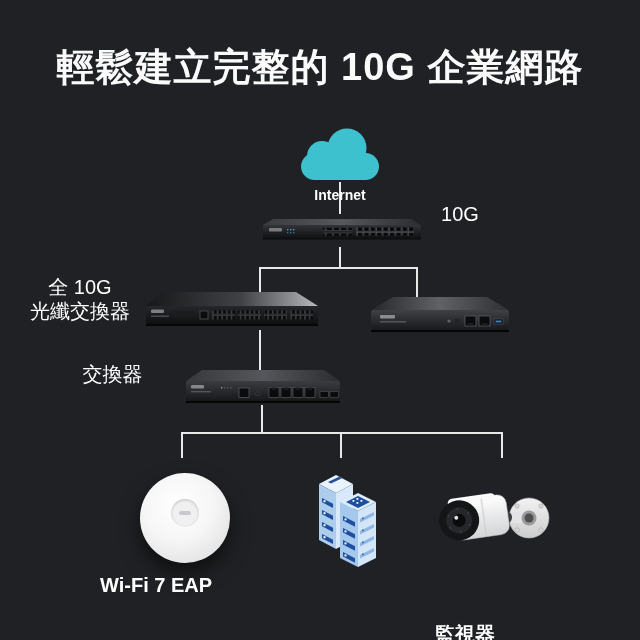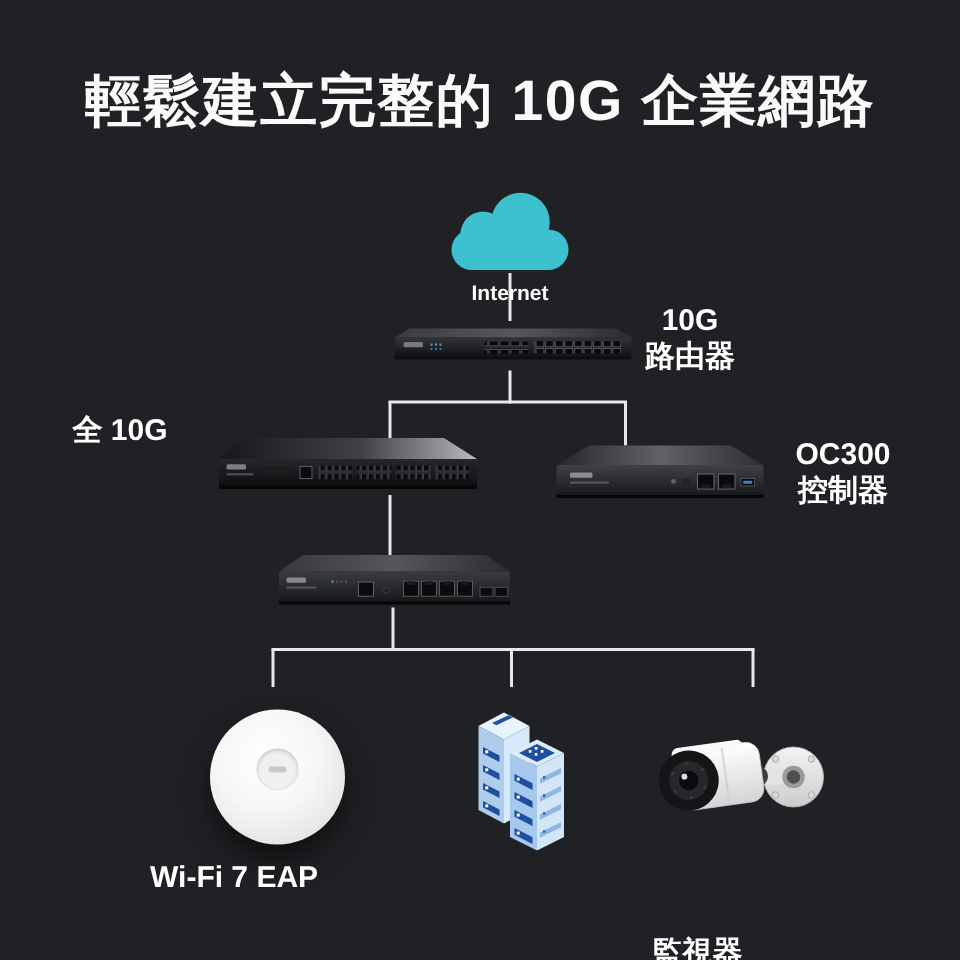--- a/index.html
+++ b/index.html
@@ -12,21 +12,21 @@
     font-family:"Liberation Sans","DejaVu Sans",sans-serif;
     overflow:hidden;position:relative;
   }
   .canvas{position:absolute;inset:0;width:640px;height:500px;}
   .title{
     position:absolute;top:42px;left:0;width:640px;text-align:center;
     font-size:38px;font-weight:800;color:var(--title-text);letter-spacing:1px;z-index:3;
   }
   .cline{position:absolute;background:var(--connector);z-index:1;}
   .node-label{
-    position:absolute;color:#ffffff;font-weight:700;text-align:center;z-index:3;
+    position:absolute;color:#ffffff;font-weight:400;text-align:center;z-index:3;
     font-size:20px;line-height:1.2;
   }
   .node-label span{display:block;}
   .bottom-label{
     position:absolute;top:574px;color:#ffffff;font-weight:700;text-align:left;
     font-size:20px;z-index:3;
   }
   .cloud-wrap{position:absolute;left:296px;top:126px;width:88px;height:60px;z-index:2;}
   .cloud-fill{fill:var(--cloud);}
   .cloud-label{
@@ -103,21 +103,20 @@
       <rect x="29" y="13" width="1.4" height="1.4" fill="#4a9fd8"></rect>
     <rect x="32" y="13" width="1.4" height="1.4" fill="#4a9fd8"></rect>
       <rect x="26" y="16" width="1.4" height="1.4" fill="#3d6f94"></rect>
     <rect x="29" y="16" width="1.4" height="1.4" fill="#3d6f94"></rect>
       <rect x="32" y="16" width="1.4" height="1.4" fill="#3d6f94"></rect>
     <rect x="62" y="11.8" width="29" height="8" fill="url(#prtSFP)"></rect>
     <rect x="95" y="11.5" width="58" height="8" fill="url(#prtRJ)"></rect>
   </svg>
   <div class="node-label" style="left:408px;top:202px;width:104px;">
     <span>10G</span>
-    <span>路由器</span>
   </div>
 
   <svg class="devsvg" style="left:144px;top:288px;" width="176" height="44" viewBox="0 0 176 44">
     <defs>
       <linearGradient id="fsTop" x1="0" y1="0" x2="1" y2="0">
         <stop offset="0" stop-color="#17181a"></stop>
           <stop offset="0.55" stop-color="#3f4144"></stop>
         <stop offset="0.85" stop-color="#8e9093"></stop>
           <stop offset="1" stop-color="#b9bbbd"></stop>
       </linearGradient>
@@ -136,20 +135,21 @@
     <rect x="7" y="27.5" width="18" height="1.4" fill="#4e5054"></rect>
     <rect x="30" y="23" width="20" height="6" fill="#1b1c1e"></rect>
     <rect x="56" y="23" width="8" height="8" fill="#0a0b0c" stroke="#5a5c60" stroke-width="0.7"></rect>
     <rect x="68" y="22.5" width="23" height="9" fill="url(#prtF)"></rect>
     <rect x="94" y="22.5" width="23" height="9" fill="url(#prtF)"></rect>
     <rect x="120" y="22.5" width="23" height="9" fill="url(#prtF)"></rect>
     <rect x="146" y="22.5" width="23" height="9" fill="url(#prtF)"></rect>
   </svg>
   <div class="node-label" style="left:12px;top:275px;width:136px;">
     <span>全 10G</span>
+    <span>光纖交換器</span>
   </div>
 
   <svg class="devsvg" style="left:370px;top:294px;" width="140" height="42" viewBox="0 0 140 42">
     <defs>
       <linearGradient id="ocTop" x1="0" y1="0" x2="1" y2="0">
         <stop offset="0" stop-color="#26272a"></stop>
           <stop offset="0.5" stop-color="#606266"></stop>
           <stop offset="1" stop-color="#2e2f32"></stop>
       </linearGradient>
       <linearGradient id="ocFront" x1="0" y1="0" x2="0" y2="1">
@@ -164,24 +164,20 @@
     <rect x="10" y="27" width="26" height="1.5" fill="#54565a"></rect>
     <circle cx="79" cy="27" r="1.6" fill="#606266"></circle>
     <rect x="85" y="25" width="5" height="4" fill="#222326"></rect>
     <rect x="95" y="22" width="11" height="10" fill="#0a0b0c" stroke="#63656a" stroke-width="0.7"></rect>
     <rect x="97.5" y="29" width="6" height="2.4" fill="#1b1c1e"></rect>
     <rect x="109" y="22" width="11" height="10" fill="#0a0b0c" stroke="#63656a" stroke-width="0.7"></rect>
     <rect x="111.5" y="29" width="6" height="2.4" fill="#1b1c1e"></rect>
     <rect x="124" y="25" width="9" height="5" fill="#0b0c0d" stroke="#55575b" stroke-width="0.6"></rect>
     <rect x="125.5" y="26.5" width="6" height="2" fill="#3e7fd0"></rect>
   </svg>
-  <div class="node-label" style="left:512px;top:291px;width:100px;">
-    <span>OC300</span>
-    <span>控制器</span>
-  </div>
 
   <svg class="devsvg" style="left:185px;top:367px;" width="156" height="44" viewBox="0 0 156 44">
     <defs>
       <linearGradient id="psTop" x1="0" y1="0" x2="1" y2="0">
         <stop offset="0" stop-color="#37383b"></stop>
           <stop offset="0.5" stop-color="#56575c"></stop>
           <stop offset="1" stop-color="#2c2d30"></stop>
       </linearGradient>
       <linearGradient id="psFront" x1="0" y1="0" x2="0" y2="1">
         <stop offset="0" stop-color="#3b3c40"></stop>
@@ -204,20 +200,21 @@
     <rect x="96" y="20.5" width="10" height="10" fill="#0a0b0c" stroke="#56575a" stroke-width="0.7"></rect>
       <rect x="98.5" y="20.5" width="5" height="2.4" fill="#1b1c1e"></rect>
     <rect x="108" y="20.5" width="10" height="10" fill="#0a0b0c" stroke="#56575a" stroke-width="0.7"></rect>
       <rect x="110.5" y="20.5" width="5" height="2.4" fill="#1b1c1e"></rect>
     <rect x="120" y="20.5" width="10" height="10" fill="#0a0b0c" stroke="#56575a" stroke-width="0.7"></rect>
       <rect x="122.5" y="20.5" width="5" height="2.4" fill="#1b1c1e"></rect>
     <rect x="135" y="24.5" width="8.5" height="6" fill="#0a0b0c" stroke="#515358" stroke-width="0.6"></rect>
     <rect x="145" y="24.5" width="8.5" height="6" fill="#0a0b0c" stroke="#515358" stroke-width="0.6"></rect>
   </svg>
   <div class="node-label" style="left:55px;top:362px;width:115px;">
+    <span>交換器</span>
   </div>
 
   <div class="eap">
     <div class="eap-ring"></div>
   </div>
   <div class="bottom-label" style="left:100px;width:170px;">Wi-Fi 7 EAP</div>
 
   <svg class="devsvg" style="left:299px;top:467px;" width="86" height="100" viewBox="0 0 86 100">
 
     <polygon points="20,17 37,8 54,17 37,26" fill="#e9f3fd"></polygon>

